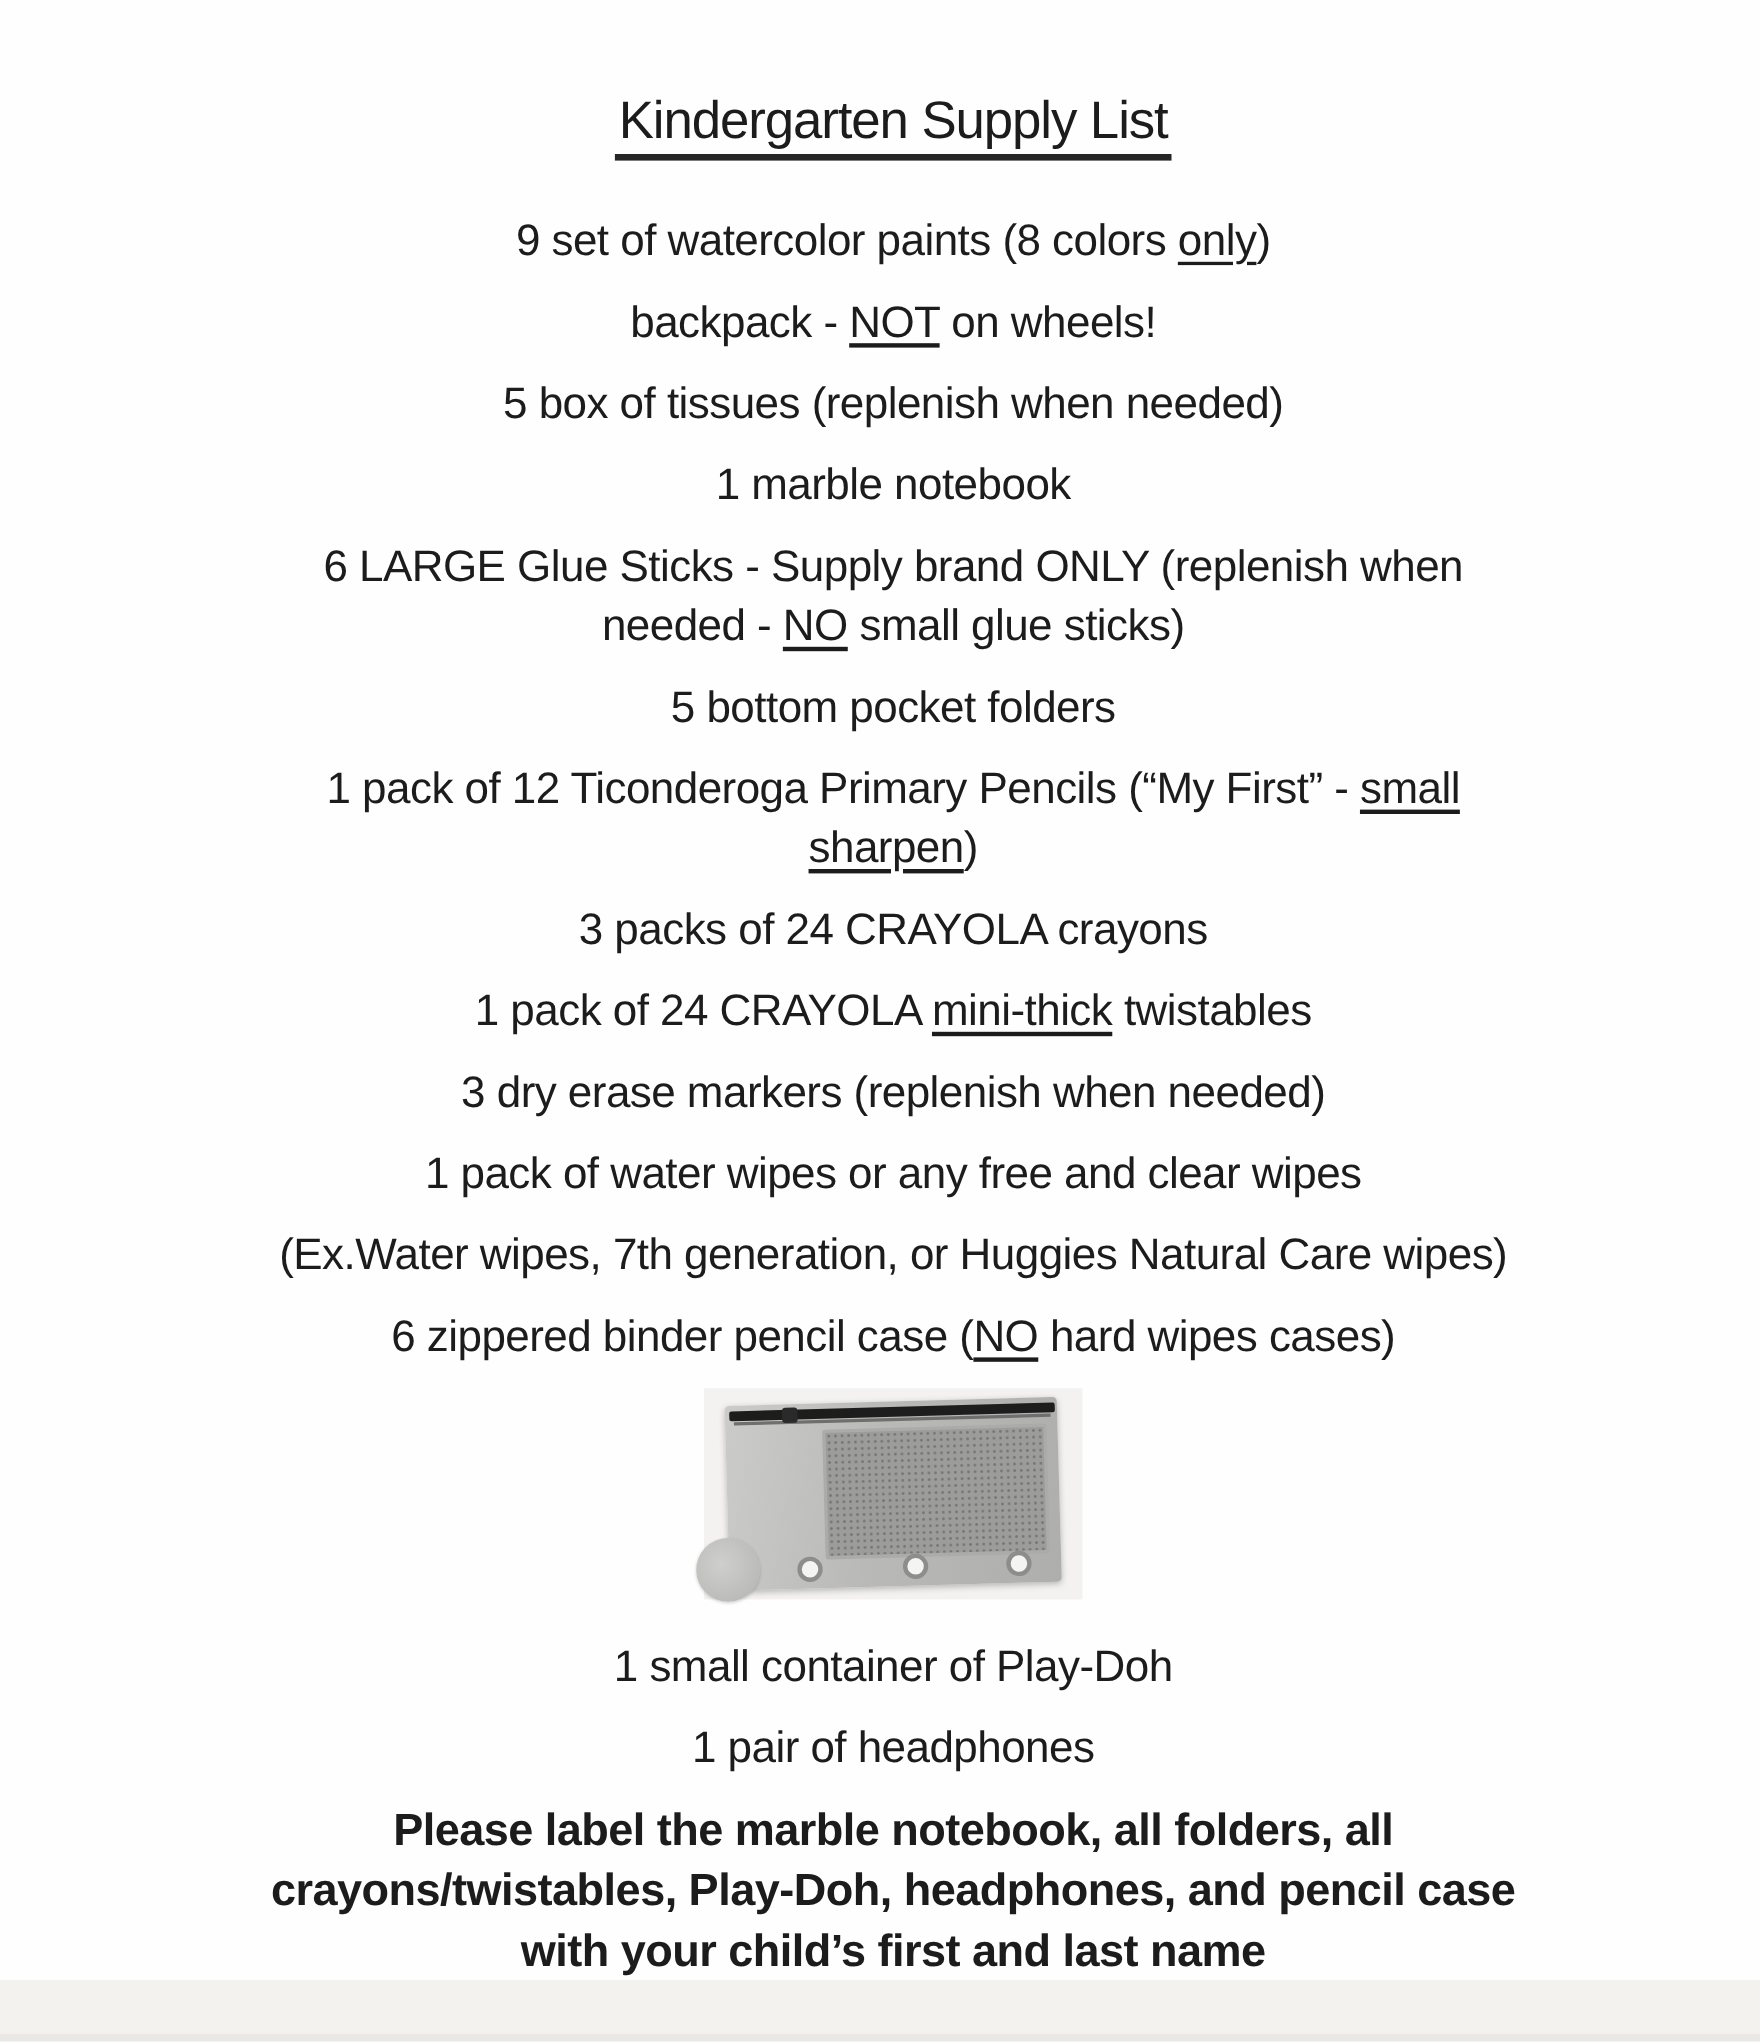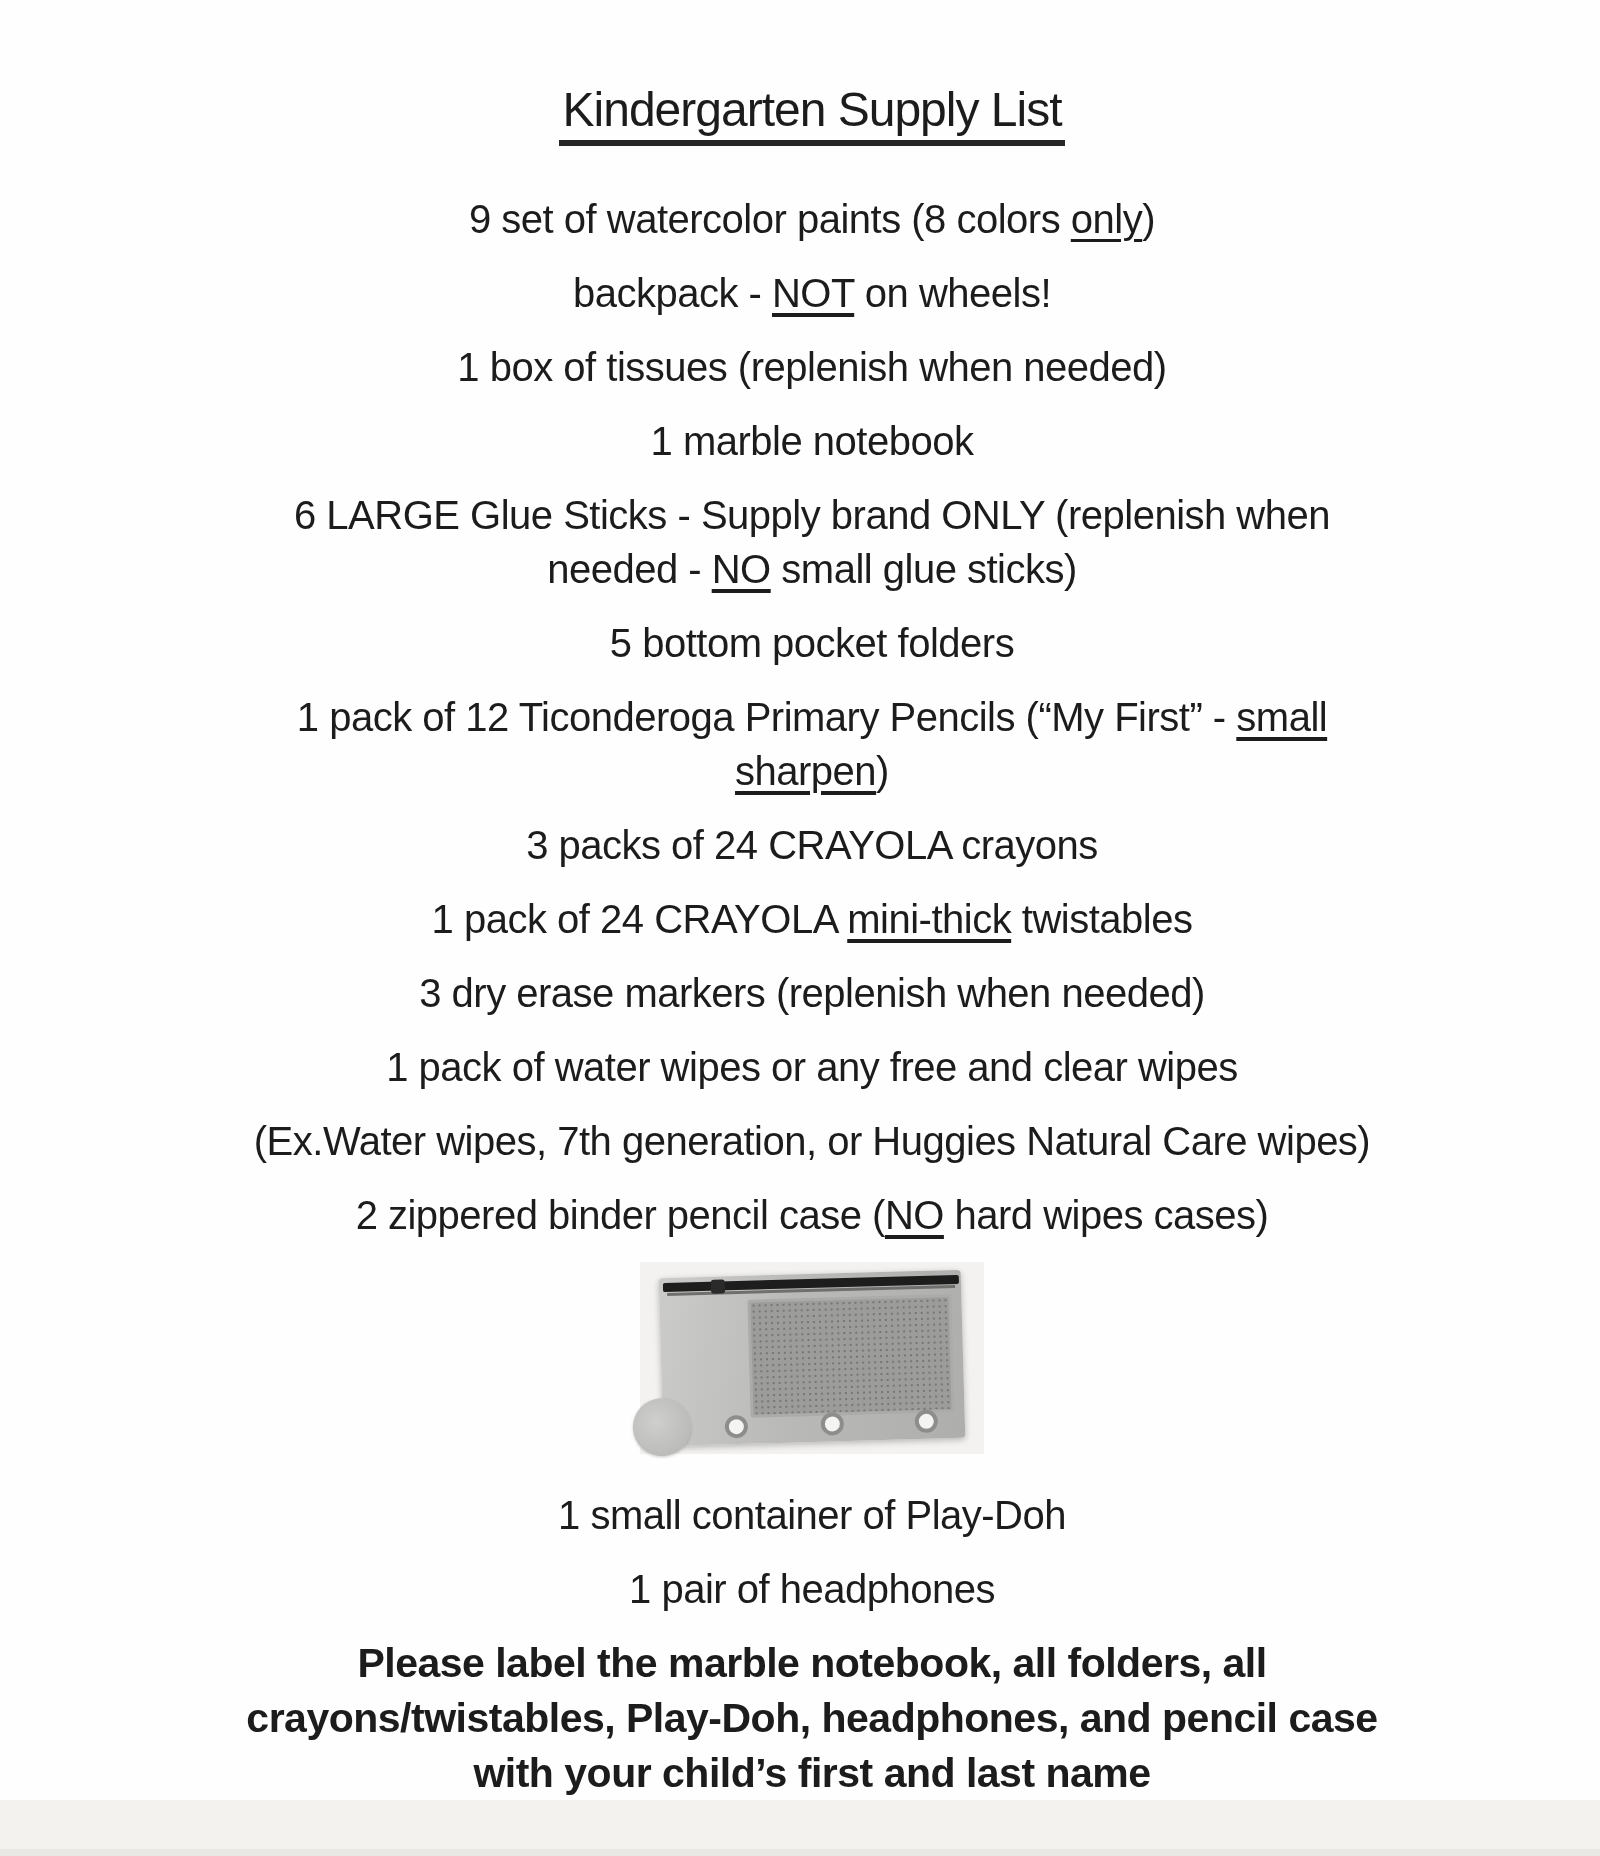--- a/index.html
+++ b/index.html
@@ -118,21 +118,21 @@
   </div>
 
   <div id="list-top">
       <div class="item">
         <span class="line"><span>9 set of watercolor paints (8 colors </span><span class="u">only</span><span>)</span></span>
       </div>
       <div class="item">
         <span class="line"><span>backpack - </span><span class="b u">NOT</span><span> on wheels!</span></span>
       </div>
       <div class="item">
-        <span class="line"><span>1 box of tissues (replenish when needed)</span></span>
+        <span class="line"><span>5 box of tissues (replenish when needed)</span></span>
       </div>
       <div class="item">
         <span class="line"><span>1 marble notebook</span></span>
       </div>
       <div class="item">
         <span class="line"><span>6 LARGE Glue Sticks - </span><span class="b">Supply brand ONLY</span><span> (replenish when</span></span>
         <span class="line"><span>needed - </span><span class="b u">NO</span><span> small glue sticks)</span></span>
       </div>
       <div class="item">
         <span class="line"><span>5 bottom pocket folders</span></span>
@@ -150,21 +150,21 @@
       <div class="item">
         <span class="line"><span>3 dry erase markers (replenish when needed)</span></span>
       </div>
       <div class="item">
         <span class="line"><span>1 pack of water wipes or any free and clear wipes</span></span>
       </div>
       <div class="item">
         <span class="line"><span>(Ex.Water wipes, 7th generation, or Huggies Natural Care wipes)</span></span>
       </div>
       <div class="item">
-        <span class="line"><span>2 zippered binder pencil case (</span><span class="b u">NO</span><span> hard wipes cases)</span></span>
+        <span class="line"><span>6 zippered binder pencil case (</span><span class="b u">NO</span><span> hard wipes cases)</span></span>
       </div>
     </div>
 
   <div class="photo-row">
     <div class="photo-bg">
       <div class="pencil-case">
         <div class="zip-strip"></div>
         <div class="zip-teeth"></div>
         <div class="zip-pull"></div>
         <div class="mesh-panel"></div>

